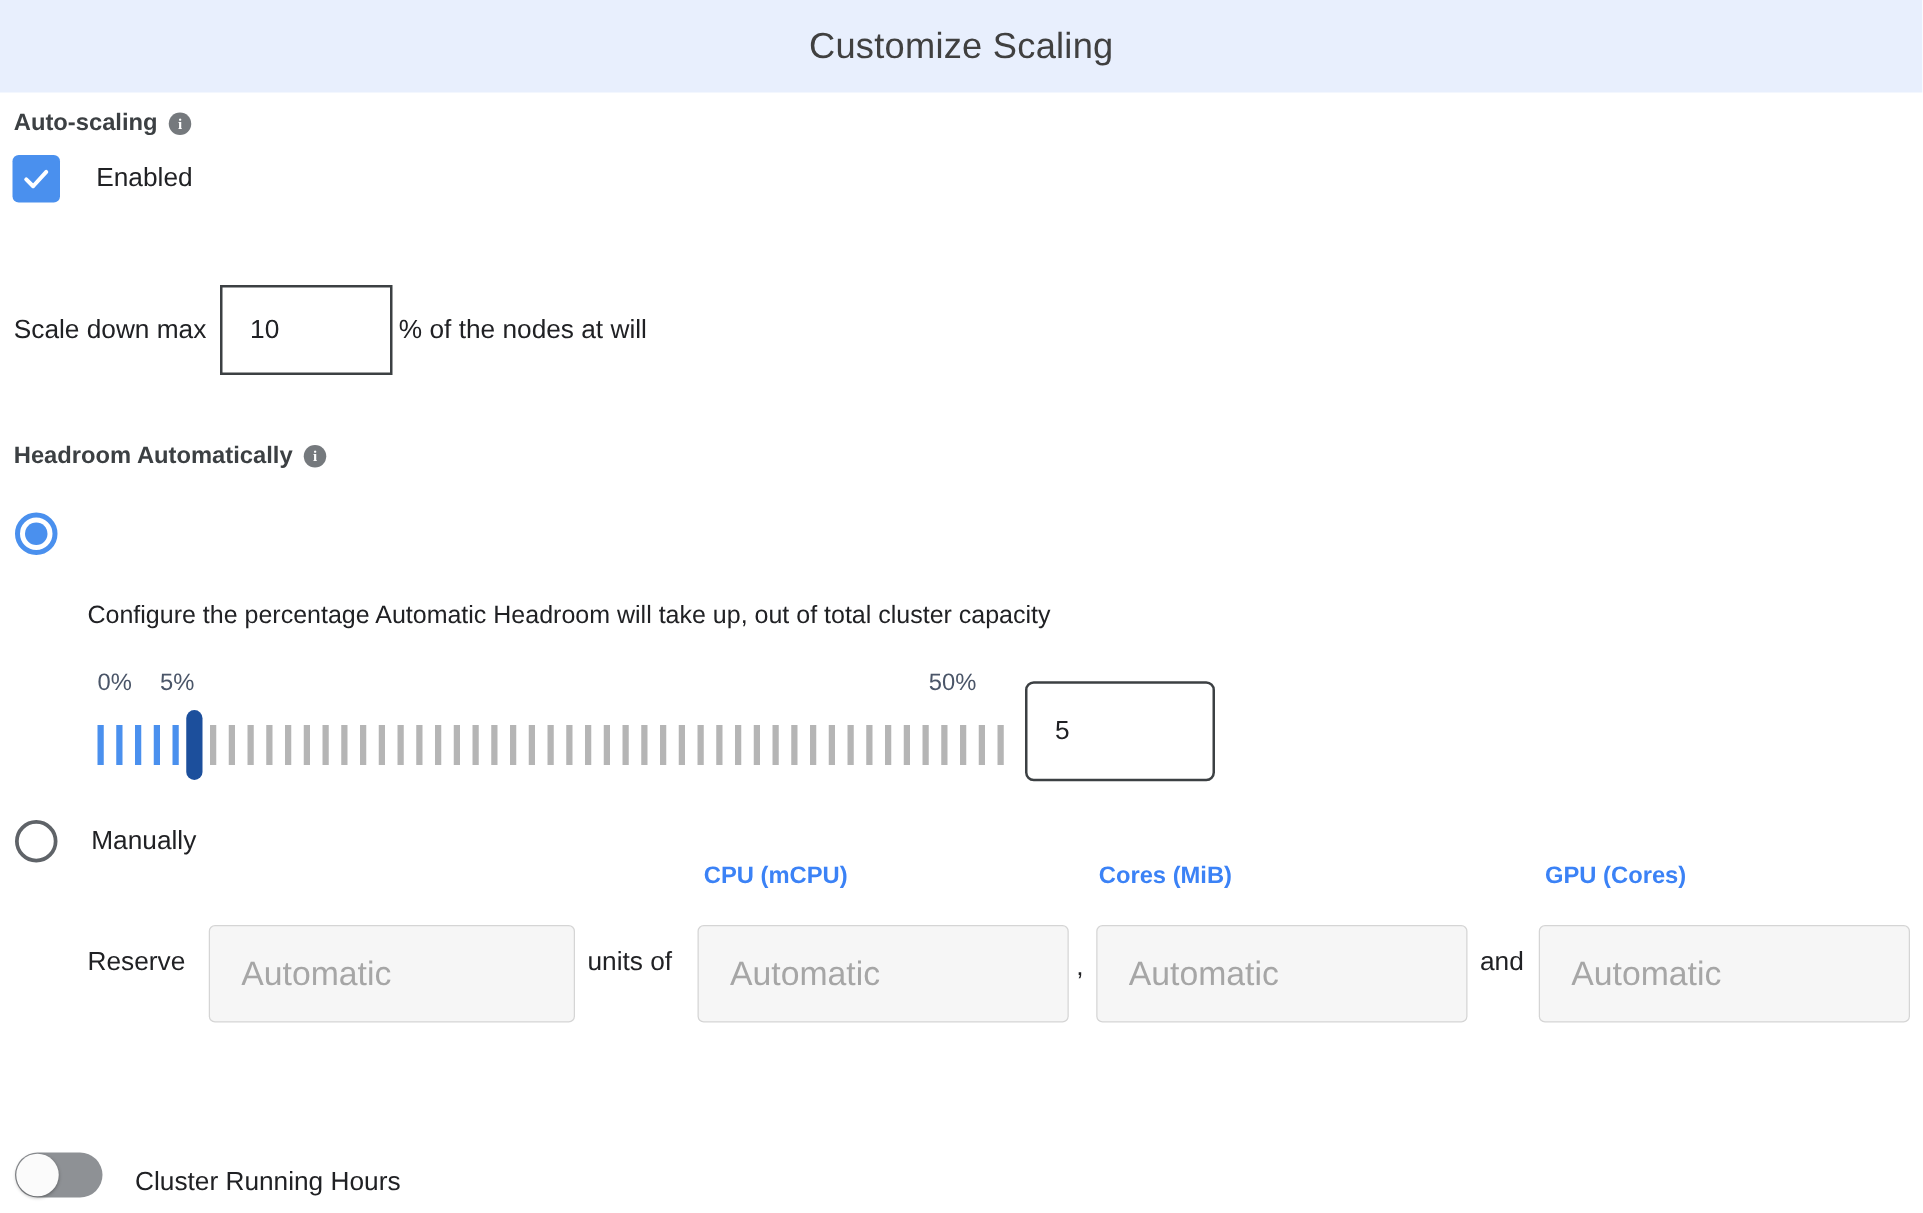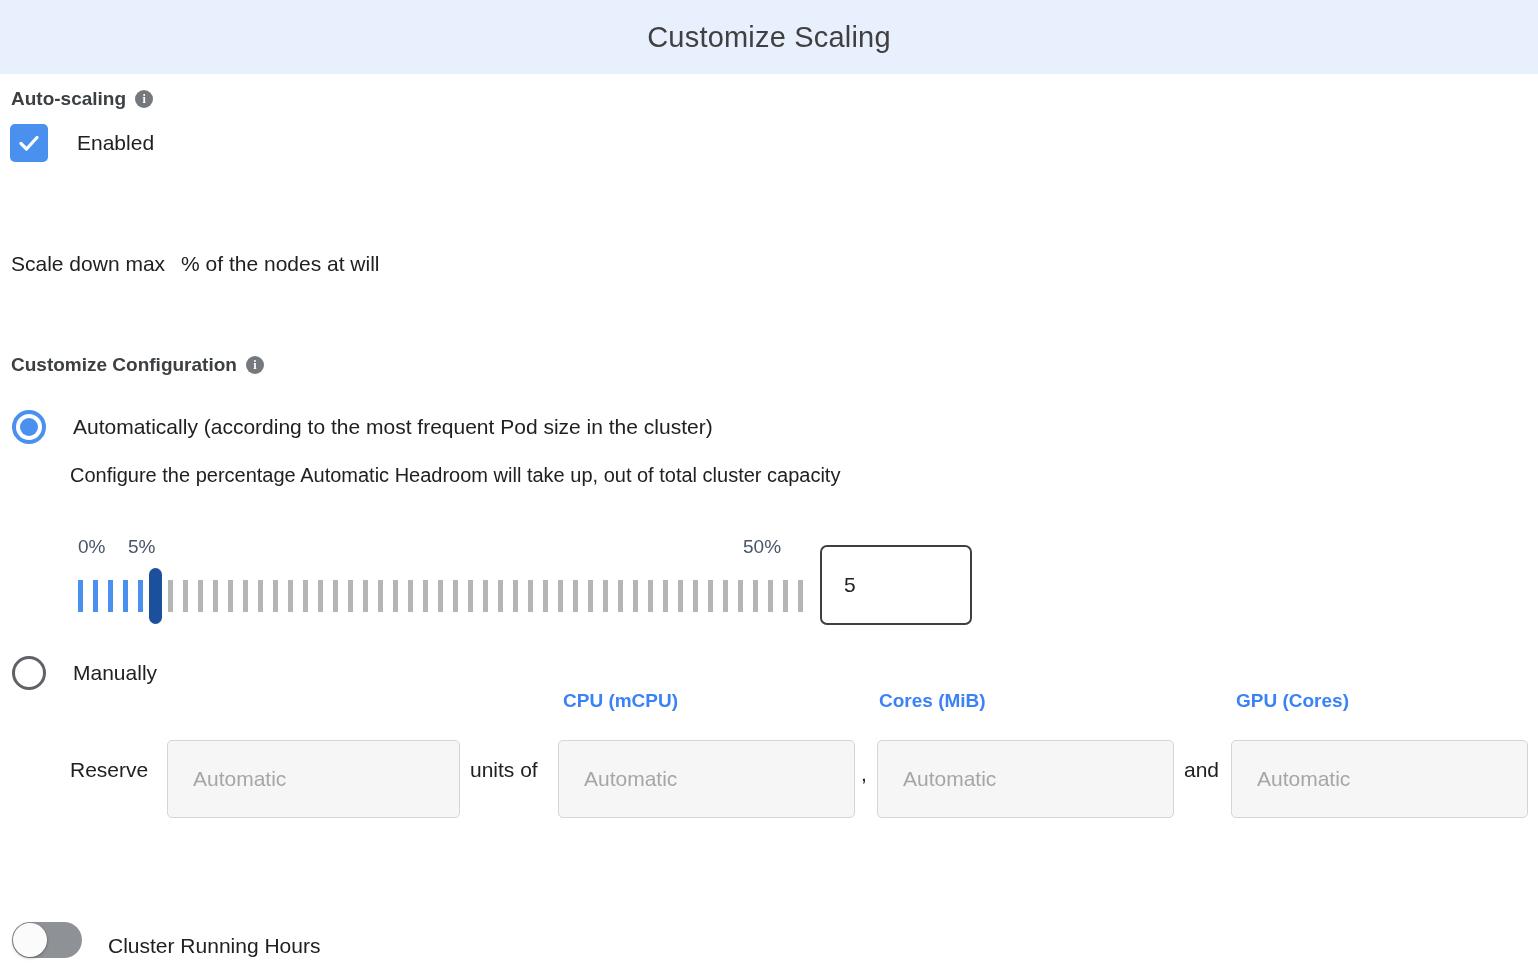--- a/index.html
+++ b/index.html
@@ -149,21 +149,21 @@
   }
   .radio-label {
     margin-left: 27px;
     font-size: 21px;
     color: #202124;
   }
 
   .helper-text {
     position: absolute;
     left: 70px;
-    top: 464px;
+    top: 481px;
     font-size: 20px;
     color: #202124;
   }
 
   
   .slider-wrap {
     position: absolute;
     left: 78px;
     top: 536px;
     width: 730px;
@@ -238,21 +238,21 @@
     white-space: nowrap;
   }
   .soft-input {
     position: absolute;
     top: 50px;
     height: 78px;
     box-sizing: border-box;
     background: #f6f6f6;
     border: 1px solid #d5d5d5;
     border-radius: 5px;
-    font-size: 21px;
+    font-size: 27px;
     font-family: "Liberation Sans", sans-serif;
     color: #1d4ed8;
     padding: 0 0 0 25px;
     outline: none;
   }
   .soft-input::placeholder { color: #a6a6a6; opacity: 1; }
   .inline-word {
     position: absolute;
     font-size: 21px;
     color: #202124;
@@ -307,33 +307,33 @@
   <span class="checkbox-box">
     <svg width="26" height="26" viewBox="0 0 26 26" aria-hidden="true">
       <path d="M5 13.5 L10.5 19 L21 7.5" fill="none" stroke="#ffffff" stroke-width="3.2" stroke-linecap="round" stroke-linejoin="round"></path>
     </svg>
   </span>
   <span class="checkbox-label">Enabled</span>
 </div>
 
 <div class="scale-row">
   <span class="scale-prefix">Scale down max</span>
+  <input class="boxed-input" type="text" value="10" style="">
   <span class="scale-suffix">% of the nodes at will</span>
 </div>
 
 <div class="section-label-row" style="left:11px; top:354px;">
-  <span class="section-label">Customize Configuration</span>
+  <span class="section-label">Headroom Automatically</span>
   <span class="info-icon">i</span>
 </div>
 
 <div class="radio-row" style="left:12px; top:410px;">
   <span class="radio-outer checked">
     <span class="radio-dot"></span>
   </span>
-  <span class="radio-label">Automatically (according to the most frequent Pod size in the cluster)</span>
 </div>
 
 <div class="helper-text">Configure the percentage Automatic Headroom will take up, out of total cluster capacity</div>
 
 <div class="slider-wrap">
   <div class="slider-labels">
     <span class="slider-label l0">0%</span>
     <span class="slider-label l5">5%</span>
     <span class="slider-label l50">50%</span>
   </div>

